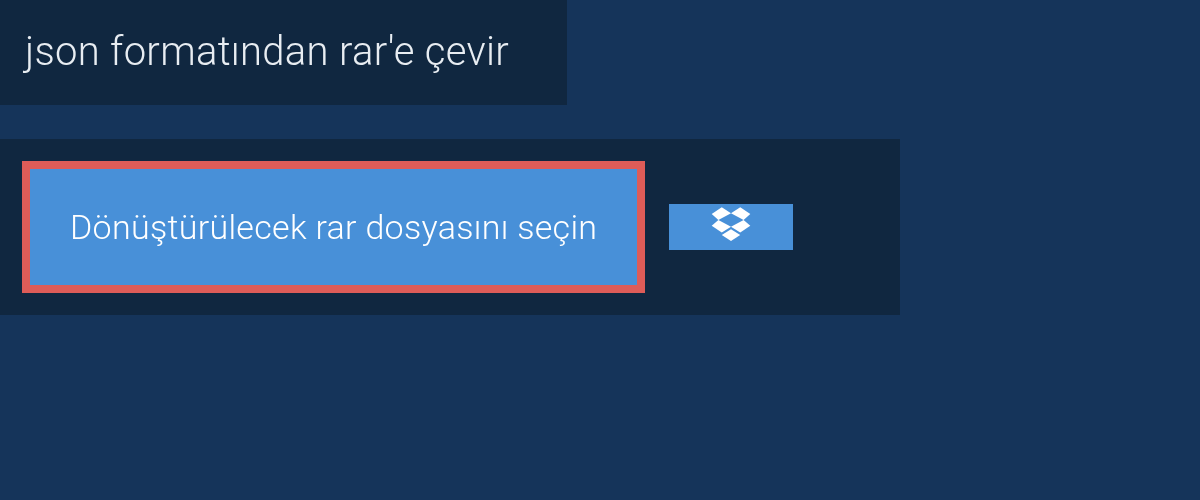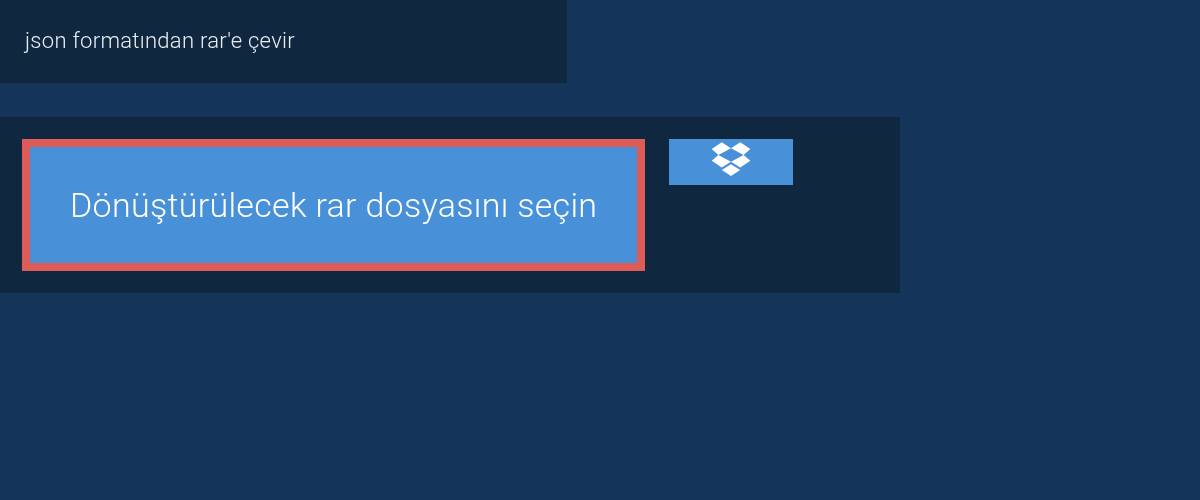--- a/index.html
+++ b/index.html
@@ -14,31 +14,31 @@
       font-family: -apple-system, BlinkMacSystemFont, "Segoe UI", Roboto, Helvetica, Arial, sans-serif;
       overflow: hidden;
     }
     .header-bar {
       background-color: #102740;
       padding: 28px 30px 30px 25px;
       width: 567px;
     }
     .header-title {
       color: #e8edf2;
-      font-size: 22px;
+      font-size: 40px;
       font-weight: 300;
       letter-spacing: 0.3px;
     }
     .button-panel {
       background-color: #102740;
       margin-top: 34px;
       padding: 22px;
       width: 900px;
       display: flex;
-      align-items: flex-start;
+      align-items: center;
       gap: 24px;
     }
     .file-select-button {
       background-color: #4890d8;
       border: 8px solid #de5c58;
       color: #ffffff;
       font-size: 34px;
       font-weight: 300;
       padding: 38px 40px;
       cursor: pointer;

